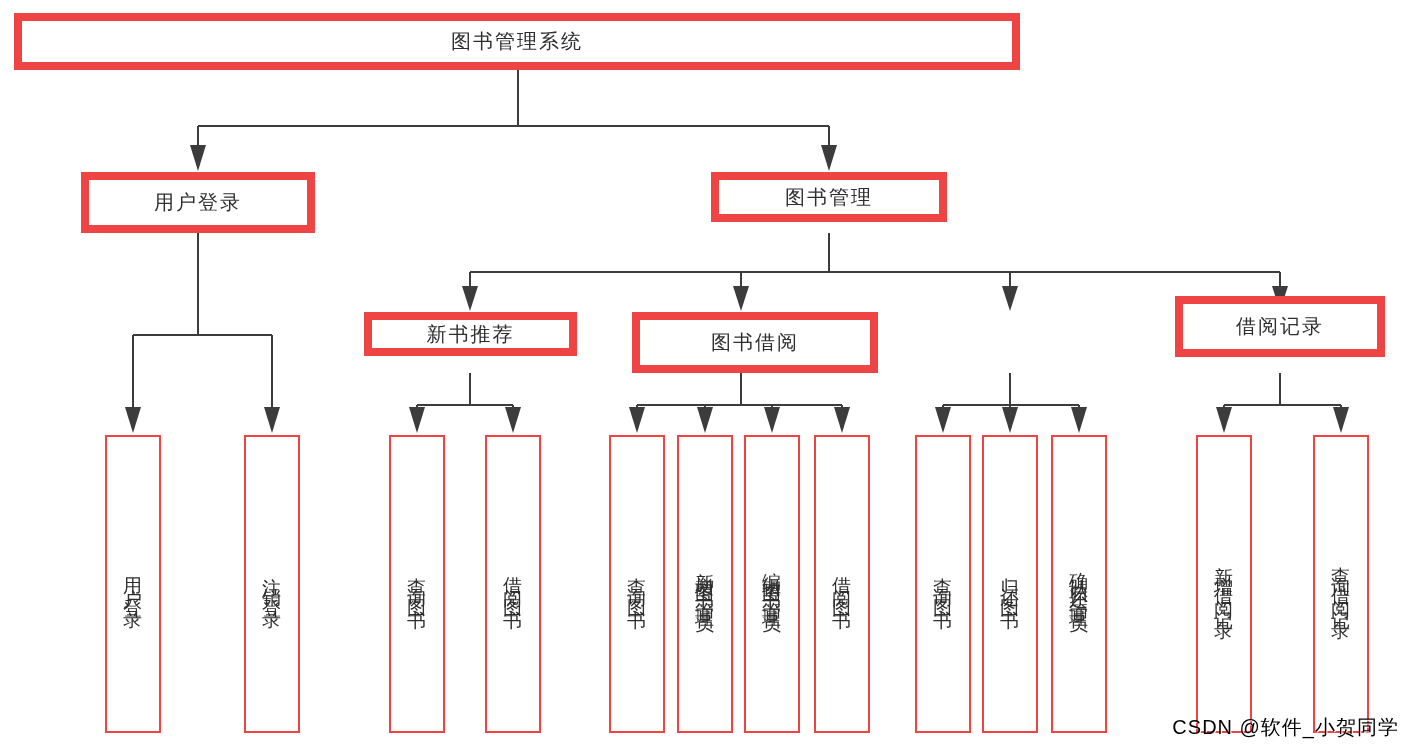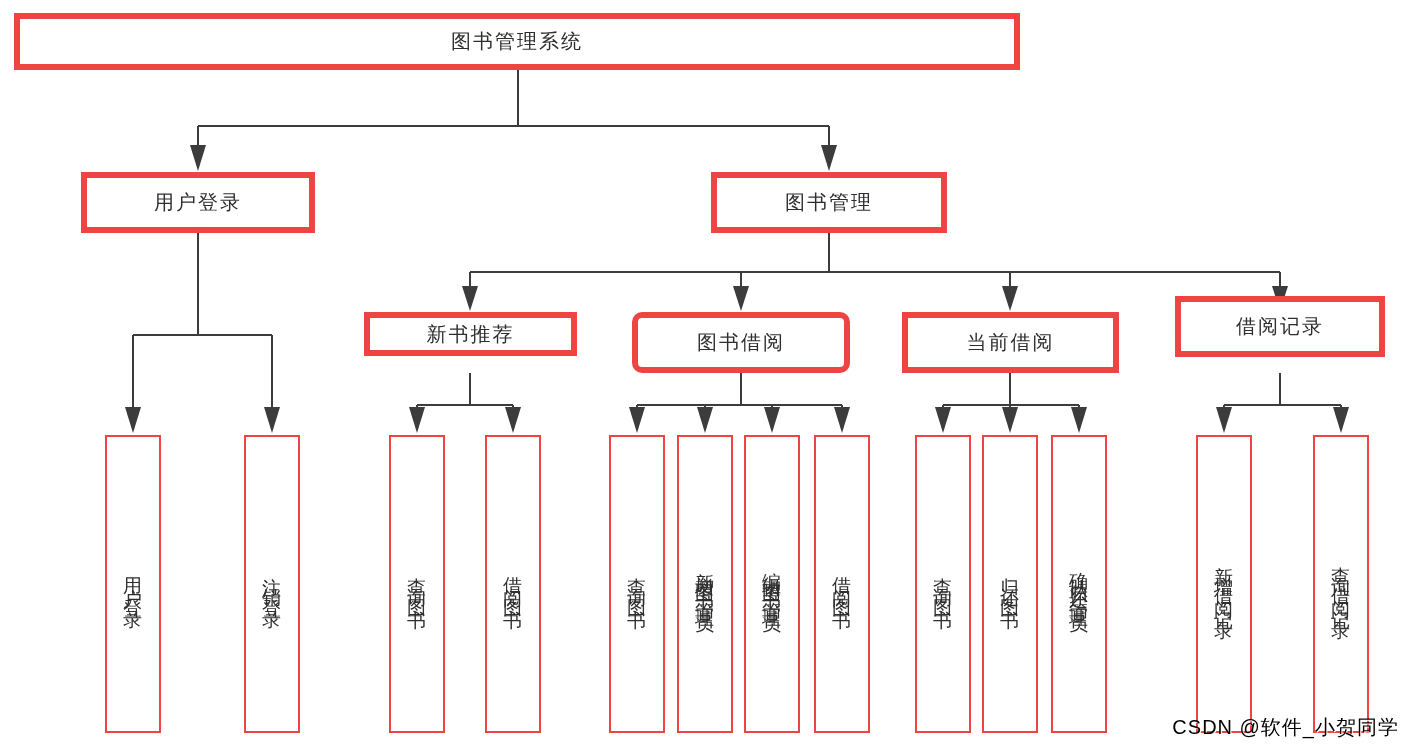--- a/index.html
+++ b/index.html
@@ -13,21 +13,21 @@
   }
   svg.connectors {
     position: absolute;
     left: 0; top: 0;
     width: 1405px; height: 747px;
   }
   .node {
     position: absolute;
     box-sizing: border-box;
     background: #ffffff;
-    border: 6px solid #ef4444;
+    border: 8px solid #ef4444;
     color: #2e2e2e;
     display: flex;
     align-items: center;
     justify-content: center;
     font-size: 20px;
     letter-spacing: 2px;
   }
   .leaf {
     border-width: 2px;
     writing-mode: vertical-rl;
@@ -115,25 +115,24 @@
     </g>
     <g fill="#3c3c3c" stroke="none">
       <polygon points="1224,433 1216,407 1232,407"></polygon>
       <polygon points="1341,433 1333,407 1349,407"></polygon>
     </g>
   </svg>
 
   <div class="node" style="left:14px; top:13px; width:1006px; height:57px;">图书管理系统</div>
 
   <div class="node" style="left:81px; top:172px; width:234px; height:61px;">用户登录</div>
-  <div class="node" style="left:711px; top:172px; width:236px; height:61px;">图书管理</div>
+  <div class="node" style="left:711px; top:172px; width:236px; height:50px;">图书管理</div>
 
   <div class="node" style="left:364px; top:312px; width:213px; height:44px;">新书推荐</div>
-  <div class="node" style="left:632px; top:312px; width:218px; height:61px;border-radius:10px;">图书借阅</div>
-  <div class="node" style="left:902px; top:312px; width:217px; height:61px;">当前借阅</div>
+  <div class="node" style="left:632px; top:312px; width:246px; height:61px;">图书借阅</div>
   <div class="node" style="left:1175px; top:296px; width:210px; height:61px;font-family:Liberation Serif, serif;">借阅记录</div>
 
   <div class="node leaf" style="left:105px; top:435px; width:56px; height:298px;">用户登录</div>
   <div class="node leaf" style="left:244px; top:435px; width:56px; height:298px;">注销登录</div>
 
   <div class="node leaf" style="left:389px; top:435px; width:56px; height:298px;">查询图书</div>
   <div class="node leaf" style="left:485px; top:435px; width:56px; height:298px;">借阅图书</div>
 
   <div class="node leaf" style="left:609px; top:435px; width:56px; height:298px;">查询图书</div>
   <div class="node leaf tight" style="left:677px; top:435px; width:56px; height:298px;">新增图书（管理员）</div>

